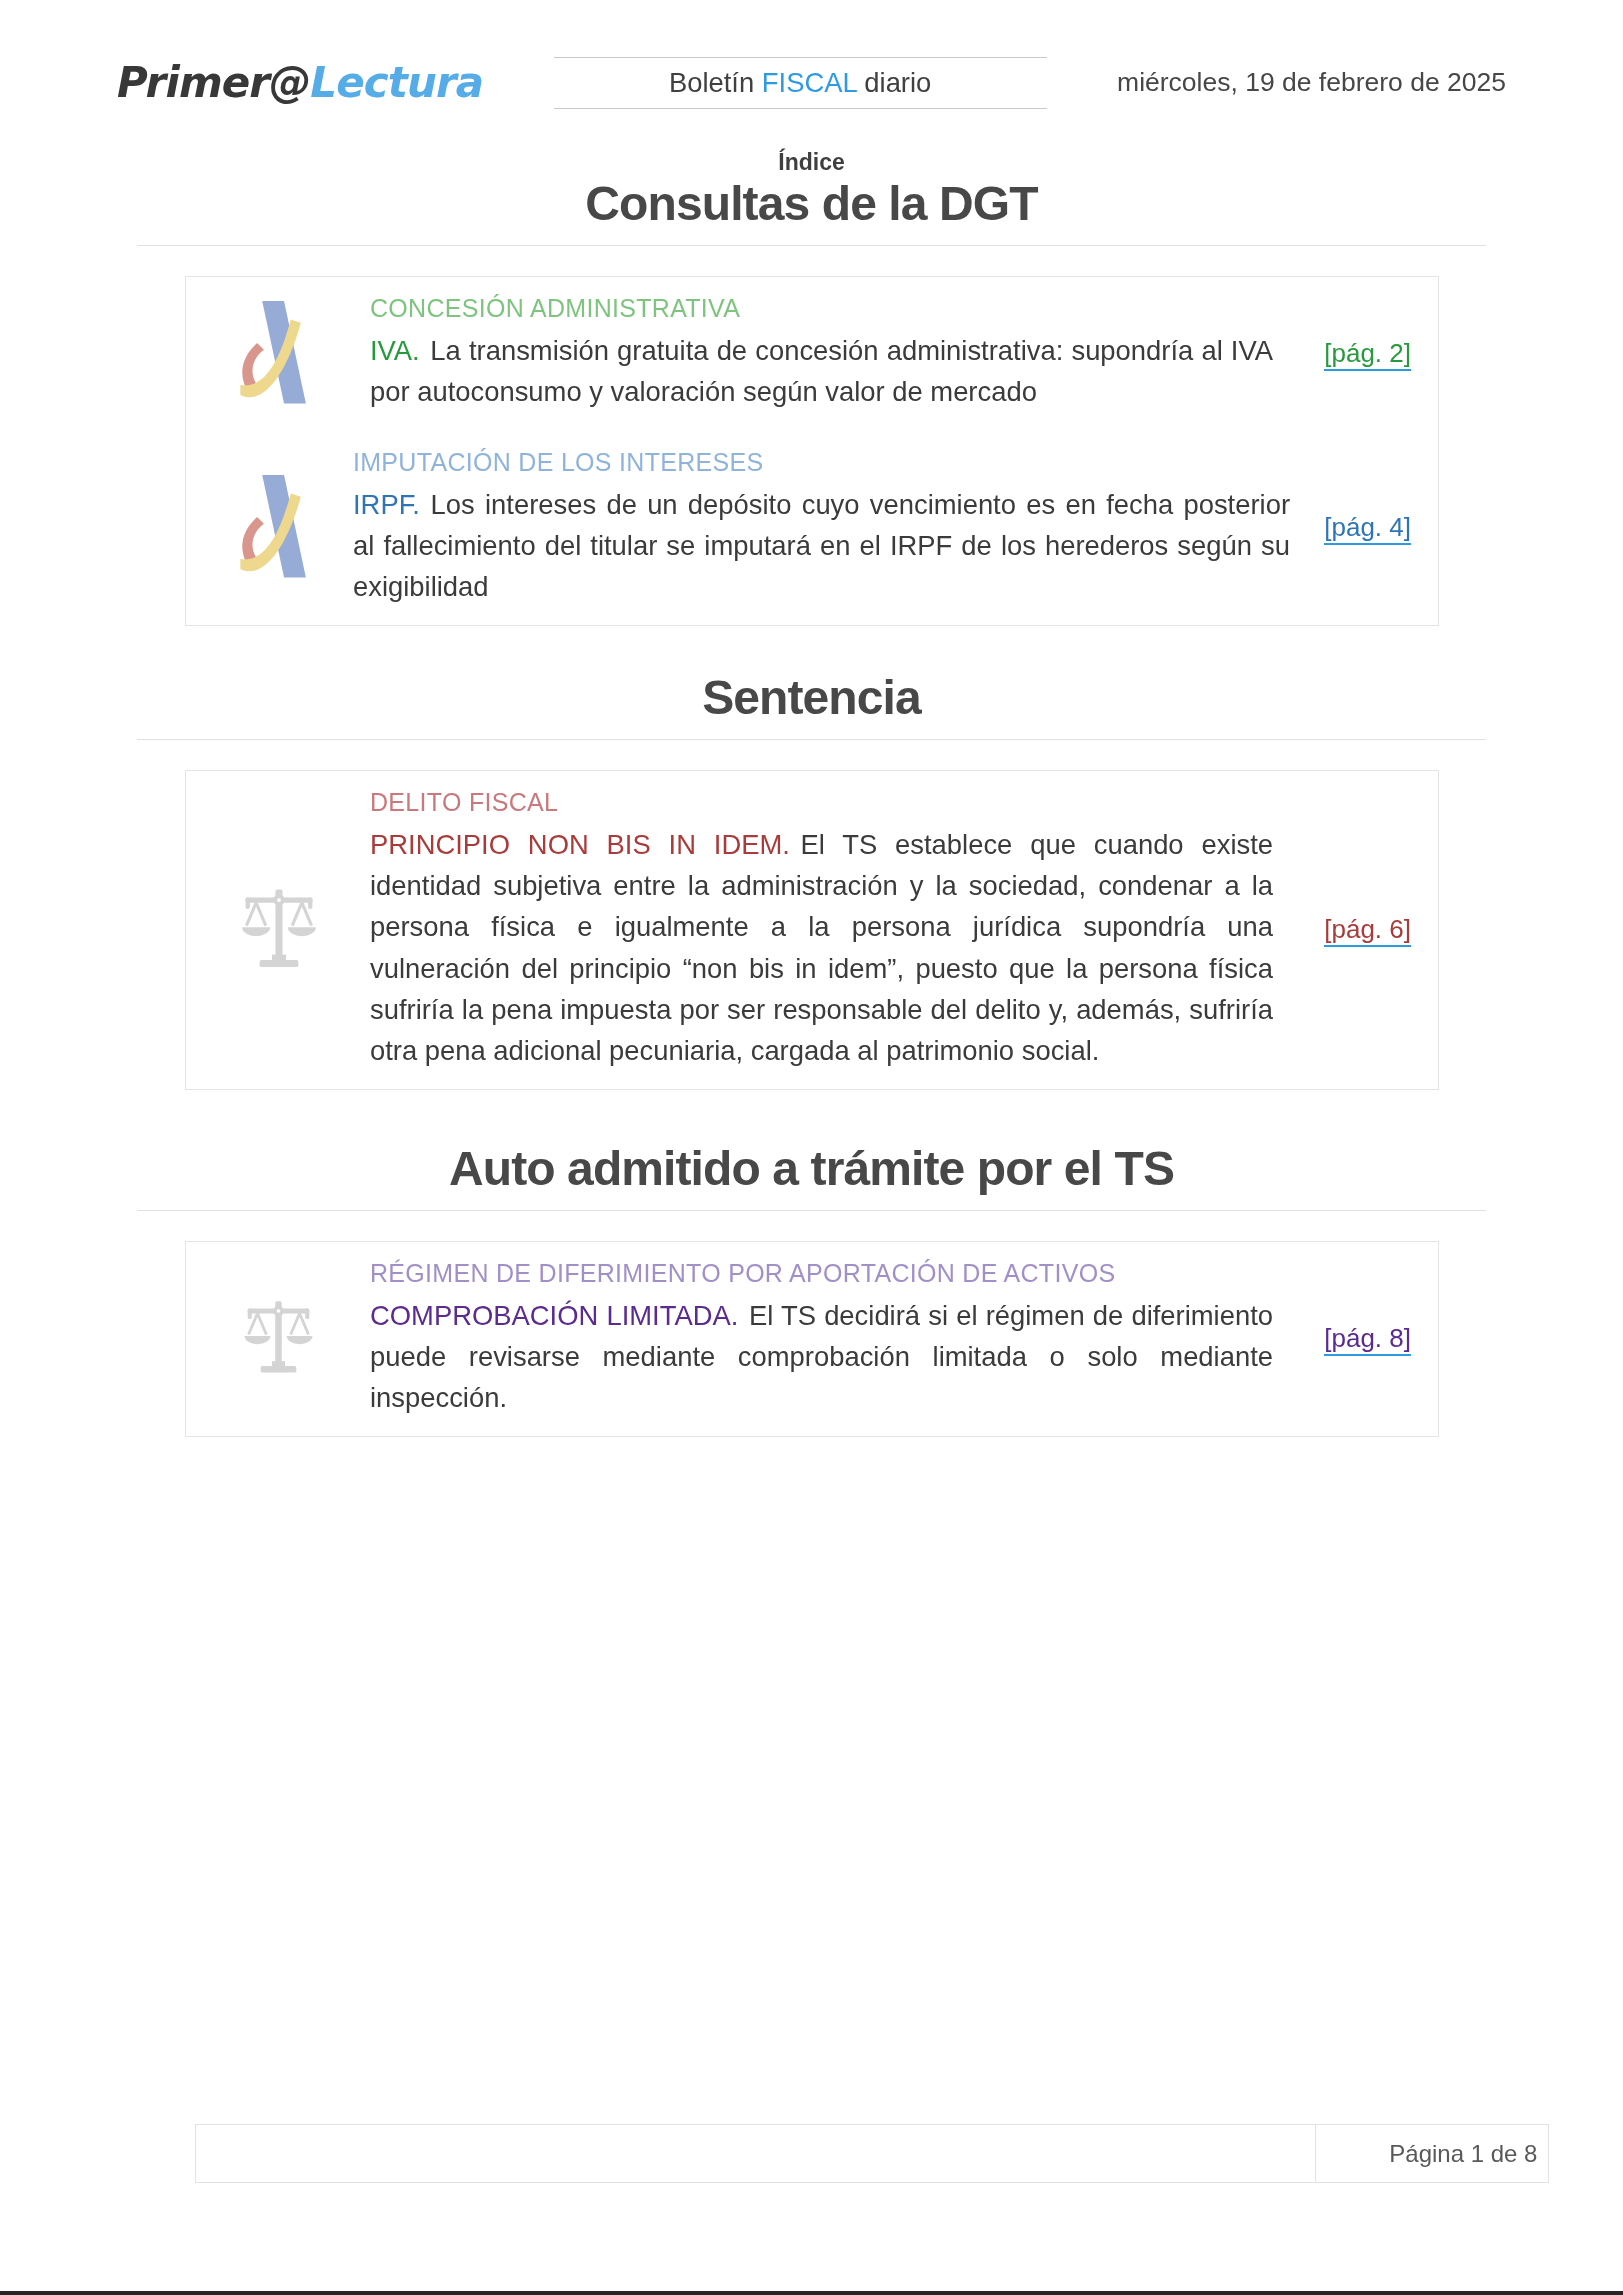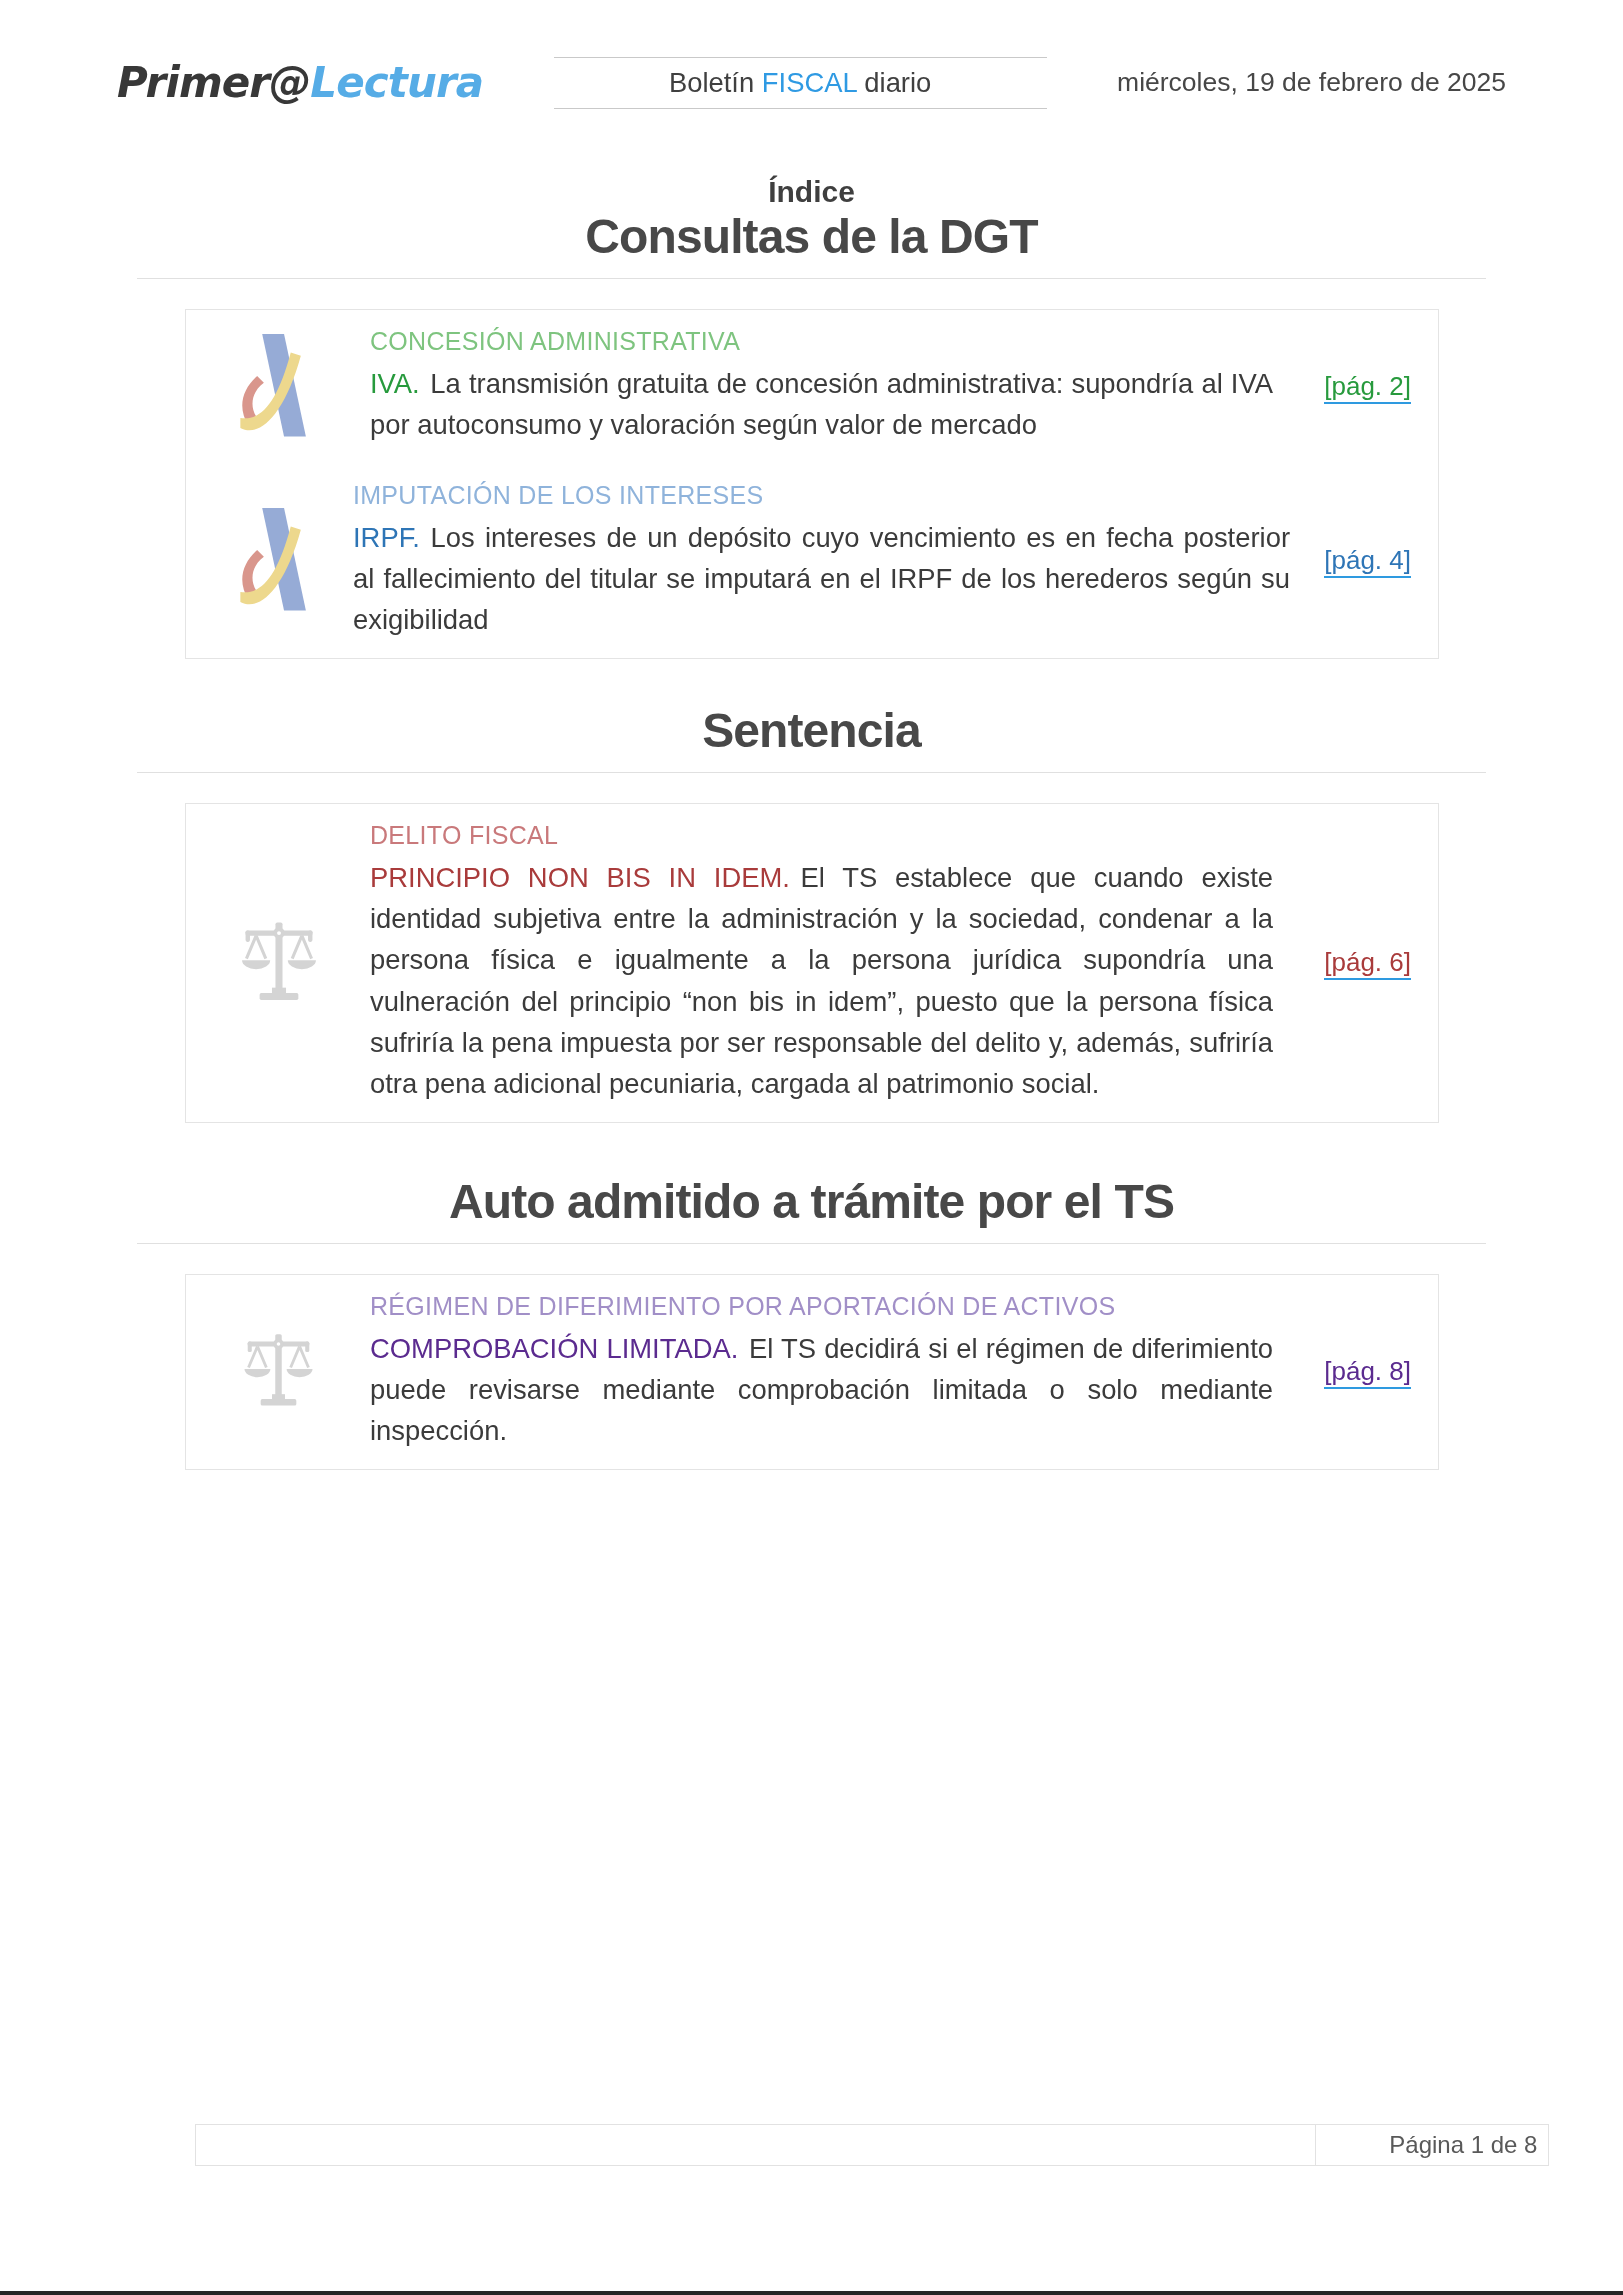--- a/index.html
+++ b/index.html
@@ -13,21 +13,21 @@
         font-size:42px;letter-spacing:-0.9px;white-space:nowrap;}
   .logo .lg-dark{color:#383838;}
   .logo .lg-blue{color:#56ace6;}
   .bulletin{width:493px;text-align:center;font-size:27.4px;color:#404040;
             border-top:1.8px solid #c9c9c9;border-bottom:1.8px solid #c9c9c9;
             padding:8.8px 0;}
   .bulletin .fiscal{color:#2f9ae3;}
   .hdr-date{font-size:26.5px;color:#474747;white-space:nowrap;}
 
   
-  .index-title{margin-top:66px;text-align:center;font-size:30px;font-weight:700;color:#3f3f3f;}
+  .index-title{margin-top:40px;text-align:center;font-size:23px;font-weight:700;color:#3f3f3f;}
   .section-title{margin:0;text-align:center;font-weight:700;font-size:48px;color:#484848;letter-spacing:-0.9px;}
   .st-1{}
   .st-2{margin-top:44px;}
   .st-3{margin-top:51px;}
   .rule{width:1349px;margin:14px auto 0 auto;border:none;border-top:1.8px solid #e0e0e0;height:0;}
 
   
   .card{width:1254px;margin:30px auto 0 auto;border:0.9px solid #e4e4e4;
         box-sizing:border-box;padding:17.7px 26.5px;background:#fff;}
   .item{display:flex;align-items:center;gap:25px;}
@@ -35,21 +35,21 @@
   .icon-col{width:133px;flex:none;display:flex;justify-content:center;align-items:center;}
   .text-col{flex:1;min-width:0;}
   .ref-col{width:113px;flex:none;text-align:right;}
   .category{font-size:25px;margin-bottom:7px;letter-spacing:0.3px;}
   .title{margin:0;font-size:27.4px;line-height:1.5;text-align:justify;color:#3b3b3b;}
   .lead{margin-right:10.6px;}
   .pageref{font-size:26px;text-decoration:none;border-bottom:2.7px solid #2e9ae0;
            padding-bottom:0.9px;white-space:nowrap;}
 
   
-  .footer{position:absolute;top:2124px;left:195px;width:1354px;height:42px;
+  .footer{position:absolute;top:2124px;left:195px;width:1354px;height:59px;
           box-sizing:border-box;border:0.9px solid #e2e2e2;display:flex;}
   .footer-left{flex:1;}
   .footer-right{width:233px;flex:none;border-left:0.9px solid #e2e2e2;
                 display:flex;align-items:center;justify-content:flex-end;
                 padding-right:10.6px;box-sizing:border-box;
                 font-size:24px;color:#595959;}
   .bottom-edge{position:absolute;left:0;right:0;bottom:0;height:4.4px;background:#262626;}
 
   svg{display:block;}
 </style>

